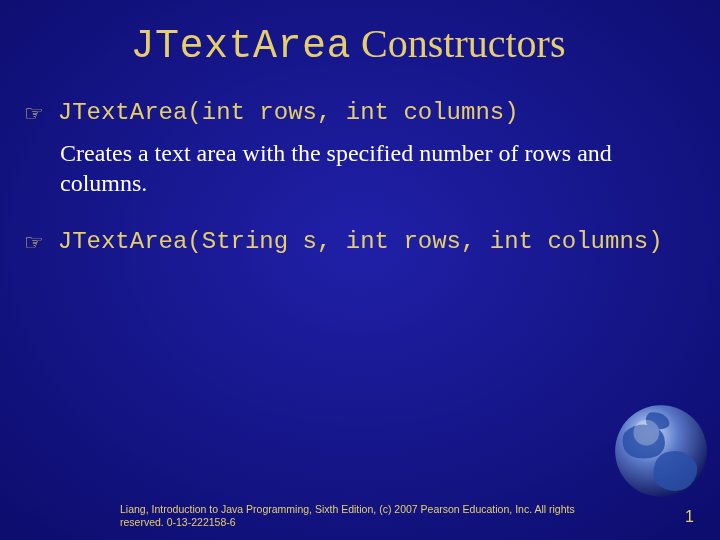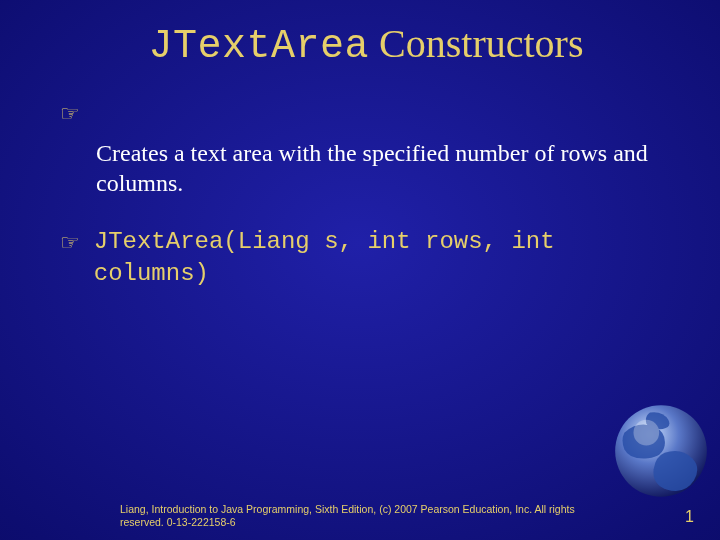--- a/index.html
+++ b/index.html
@@ -6,21 +6,21 @@
   html, body { width: 720px; height: 540px; overflow: hidden; }
   body {
     background: radial-gradient(ellipse 900px 700px at 50% 45%, #2020a8 0%, #0d0d70 55%, #04044a 100%);
     font-family: "Times New Roman", Times, serif;
     color: #fff;
   }
   .slide {
     position: relative;
     width: 720px;
     height: 540px;
-    padding: 20px 48px 0 60px;
+    padding: 20px 48px 0 24px;
   }
   .title {
     text-align: center;
     font-size: 40px;
     font-weight: normal;
     color: #e6cf6a;
     margin-bottom: 28px;
   }
   .title .mono {
     font-family: "Courier New", Courier, monospace;
@@ -88,28 +88,29 @@
 
 <div class="slide">
 
   <h1 class="title">
     <span class="mono">JTextArea</span><span> Constructors</span>
   </h1>
 
   <div class="item">
     <div class="line1">
       <span class="bullet">☞</span>
+      <span class="sig">JTextArea(int rows, int columns)</span>
     </div>
     <div class="desc">Creates a text area with the specified number of rows and columns.</div>
   </div>
 
   <div class="item">
     <div class="line1">
       <span class="bullet">☞</span>
-      <span class="sig">JTextArea(Liang s, int rows, int columns)</span>
+      <span class="sig">JTextArea(String s, int rows, int columns)</span>
     </div>
   </div>
 
   <svg class="globe" viewBox="0 0 120 120">
     <defs>
       <radialGradient id="gball" cx="38%" cy="32%" r="70%">
         <stop offset="0%" stop-color="#cfe3ff"></stop>
         <stop offset="45%" stop-color="#5a78c8"></stop>
         <stop offset="100%" stop-color="#121a60"></stop>
       </radialGradient>

